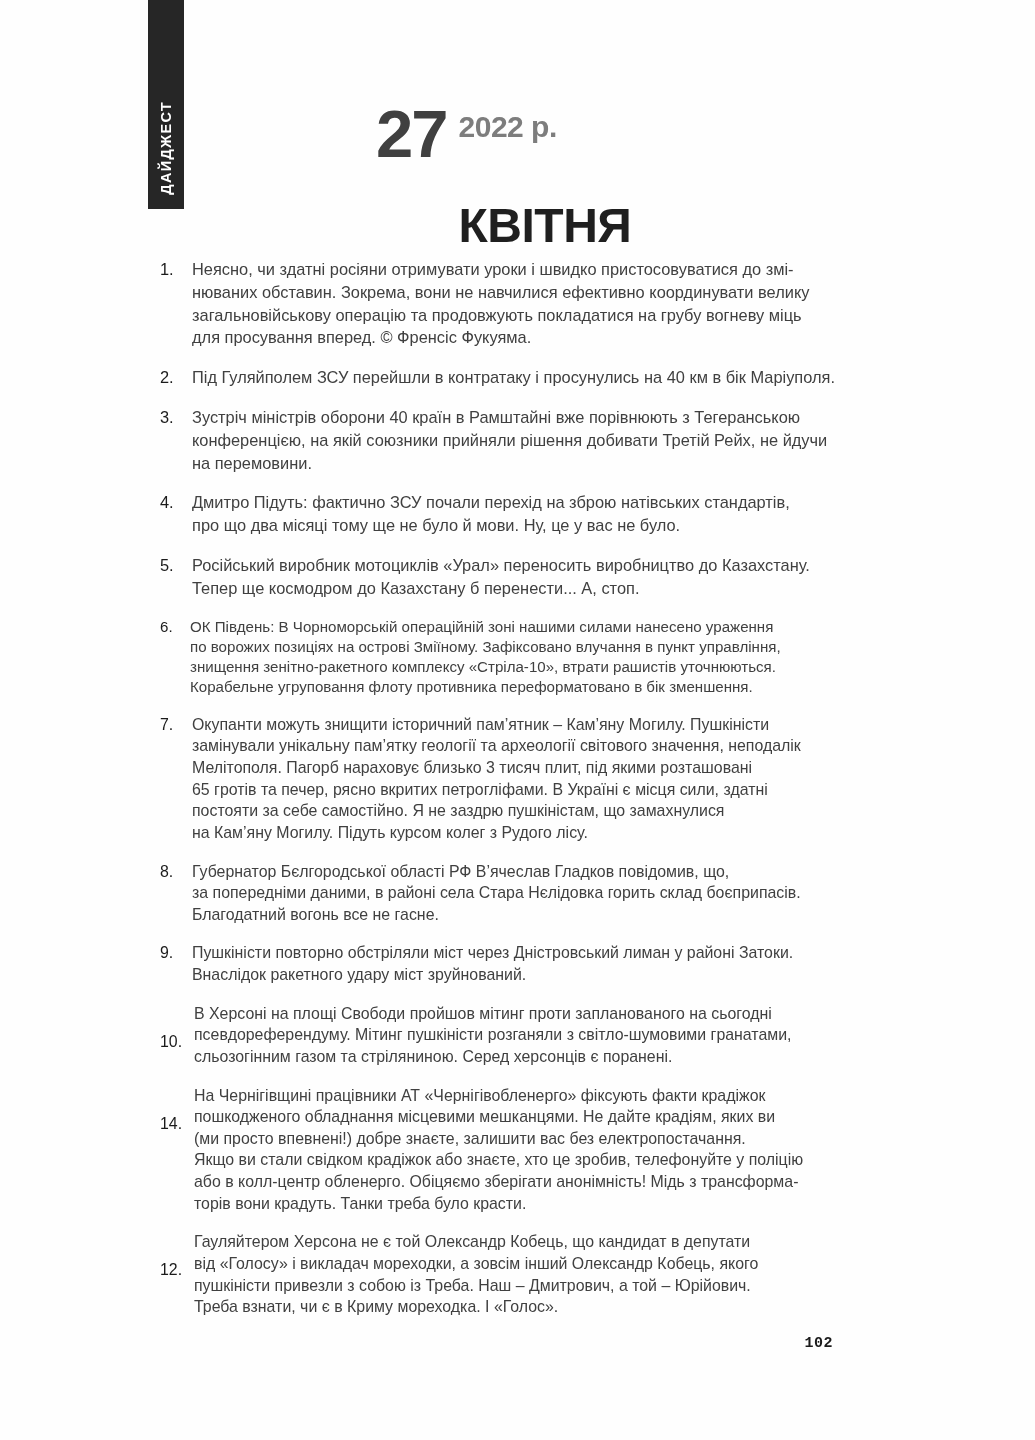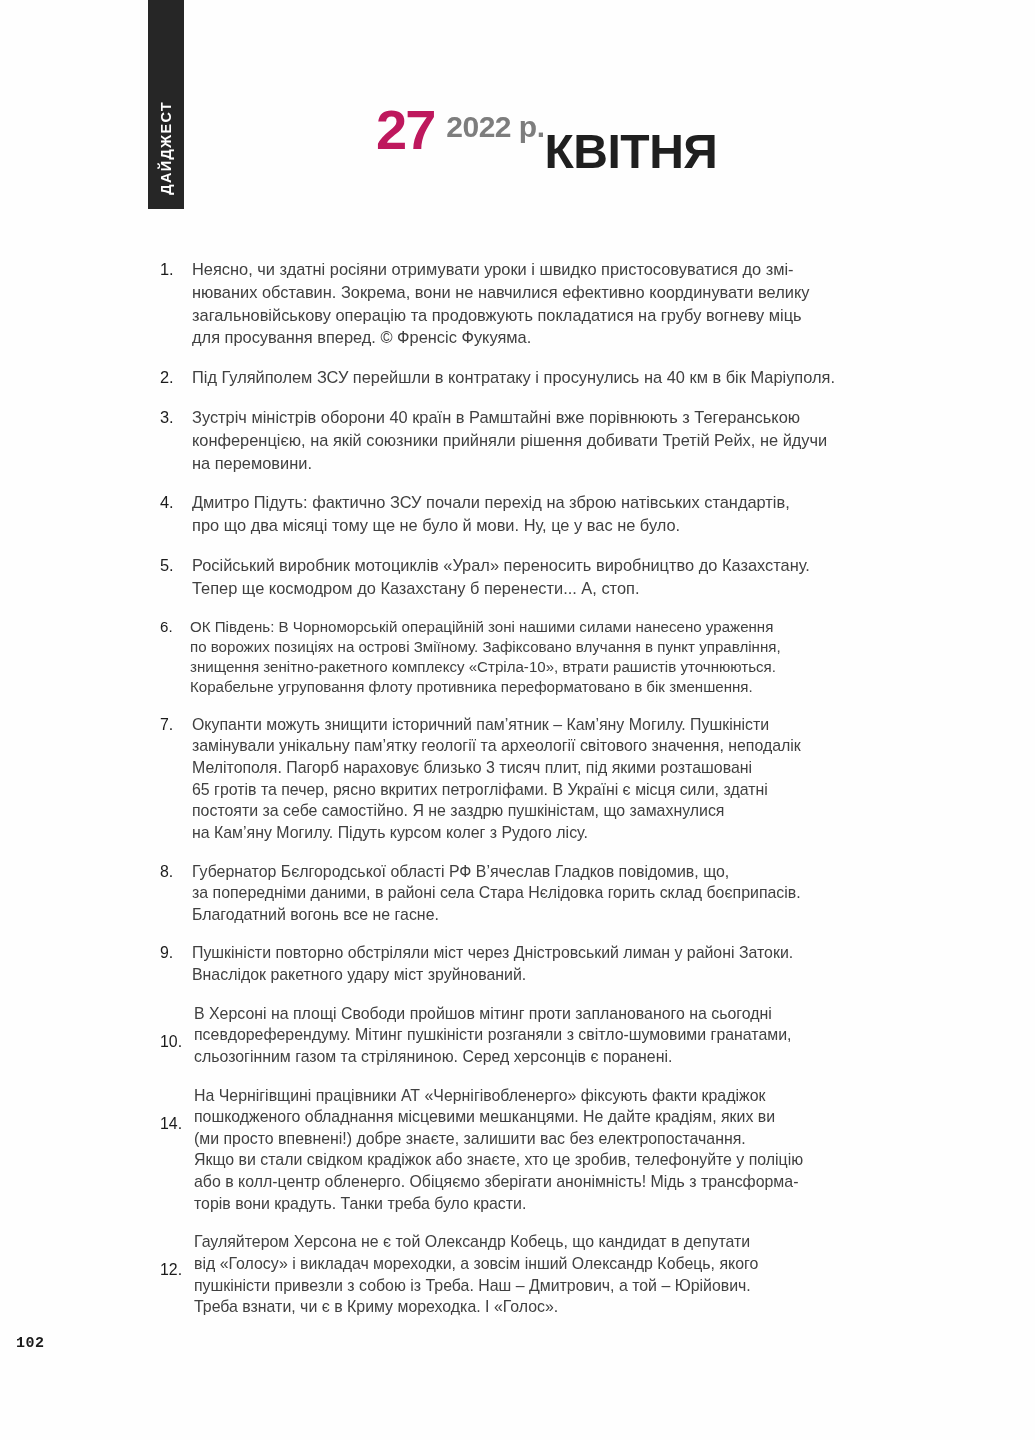--- a/index.html
+++ b/index.html
@@ -50,30 +50,32 @@
 
   
   .masthead {
     position: absolute;
     left: 376px;
     top: 108px;
     display: flex;
     align-items: flex-start;
   }
   .masthead-day {
-    font-size: 56px;
+    font-size: 67px;
     font-weight: bold;
     line-height: 0.78;
     letter-spacing: -2px;
-    color: #be185d;
+    color: #404040;
   }
   .masthead-right {
     margin-left: 12px;
     padding-top: 6px;
     display: flex;
+    flex-direction: column;
+    gap: 48px;
   }
   .masthead-year {
     font-size: 30px;
     font-weight: bold;
     line-height: 0.85;
     letter-spacing: -0.5px;
     color: #7d7d7d;
   }
   .masthead-month {
     font-size: 48px;
@@ -124,24 +126,24 @@
   .item.mid .item-body {
     font-size: 15.9px;
     line-height: 1.36;
   }
 
   .item.wide .item-num { width: 34px; margin-top: 28px; }
 
   
   .footer {
     position: absolute;
-    left: 16px;
+    left: 0;
     top: 1333px;
     width: 833px;
-    text-align: left;
+    text-align: right;
   }
   .page-number {
     font-family: "Liberation Mono", monospace;
     font-size: 15px;
     font-weight: bold;
     color: #1b1b1b;
     letter-spacing: 0.5px;
   }
 </style>
 </head>

